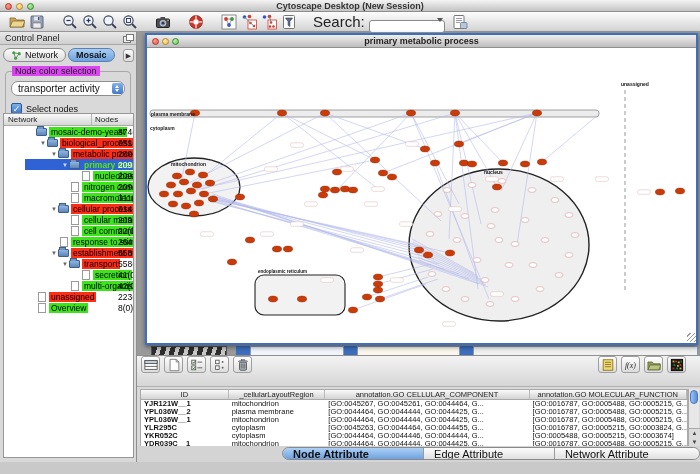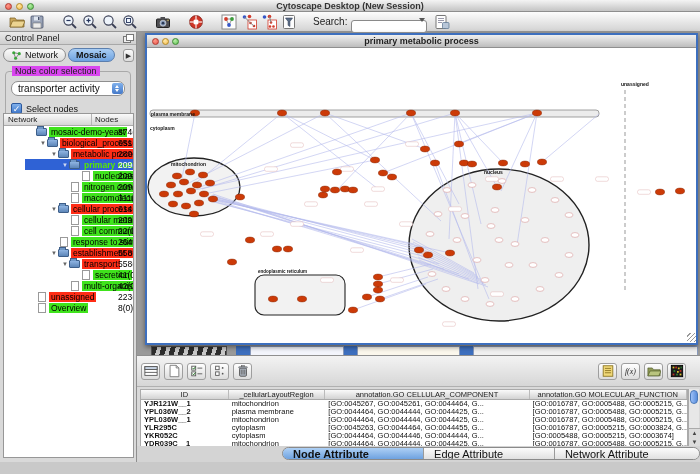--- a/index.html
+++ b/index.html
@@ -20,21 +20,21 @@
   
   .toolbar { position:absolute; left:0; top:12px; width:700px; height:20px;
     background:linear-gradient(#fdfdfd,#d3d3d3); border-bottom:1px solid #979797;
     display:flex; align-items:center; }
   .tb-group { display:flex; align-items:center; margin-left:7px; }
   .tb-group + .tb-group { margin-left:13px; }
   .tb-btn { width:18px; height:17px; border:0; background:transparent; padding:0; margin:0 1px;
     display:flex; align-items:center; justify-content:center; cursor:pointer; }
   .tb-btn svg { width:16px; height:16px; }
   .search-area { display:flex; align-items:center; margin-left:14px; }
-  .search-label { font-size:10px; color:#222; margin-right:4px; }
+  .search-label { font-size:15px; color:#222; margin-right:4px; }
   .search-field { position:relative; width:76px; height:13px; }
   .search-field input { width:76px; height:13px; border:1px solid #8a8a8a; border-radius:3px;
     font-size:9px; padding:0 12px 0 3px; background:#fff; font-family:"Liberation Sans",sans-serif; }
   .search-caret { position:absolute; right:2px; top:3px; width:0; height:0;
     border-left:3px solid transparent; border-right:3px solid transparent; border-top:4px solid #555; }
 
   
   .control-panel { position:absolute; left:0; top:32px; width:137px; height:430px;
     background:#d9d9d9; border-right:1px solid #8f8f8f; }
   .panel-header { position:relative; height:13px; background:linear-gradient(#e9e9e9,#cfcfcf);
@@ -106,21 +106,21 @@
   .strip { position:absolute; height:10px; top:314px; }
   .strip.zig { left:14px; width:76px; border:1px solid #555;
     background:repeating-linear-gradient(105deg,#2e2e2e 0 5px,#c9c9c9 5px 9px); }
   .strip.bluebar { background:#3d6fbe; width:13px; }
   .strip.winpeek { background:#f3f5fc; border:1px solid #8899bb; border-bottom:none; }
 
   
   .data-panel { position:absolute; left:137px; top:355px; width:563px; height:91px; background:#d9d9d9;
     border-top:1px solid #8f8f8f; }
   .dp-toolbar { position:relative; height:31px; background:linear-gradient(#f3f3f3,#d6d6d6);
-    border-bottom:1px solid #b0b0b0; display:flex; align-items:center; }
+    border-bottom:1px solid #b0b0b0; display:flex; }
   .dp-btn { width:19px; height:17px; border:1px solid #9e9e9e; border-radius:3px;
     background:linear-gradient(#ffffff,#dcdcdc); margin-left:4px; display:flex; align-items:center;
     justify-content:center; padding:0; cursor:pointer; }
   .dp-btn svg { width:14px; height:14px; }
   .dp-right { margin-left:auto; margin-right:14px; display:flex; }
   .dp-table { position:absolute; left:3px; top:33px; width:548px; background:#fff; border:1px solid #aaa; }
   .dt-header { display:flex; height:10px; background:linear-gradient(#fafafa,#d2d2d2); border-bottom:1px solid #aaa; }
   .dt-header div { font-size:7.5px; color:#222; text-align:center; border-right:1px solid #bbb;
     overflow:hidden; white-space:nowrap; line-height:10px; }
   .dt-row { display:flex; height:8px; }

